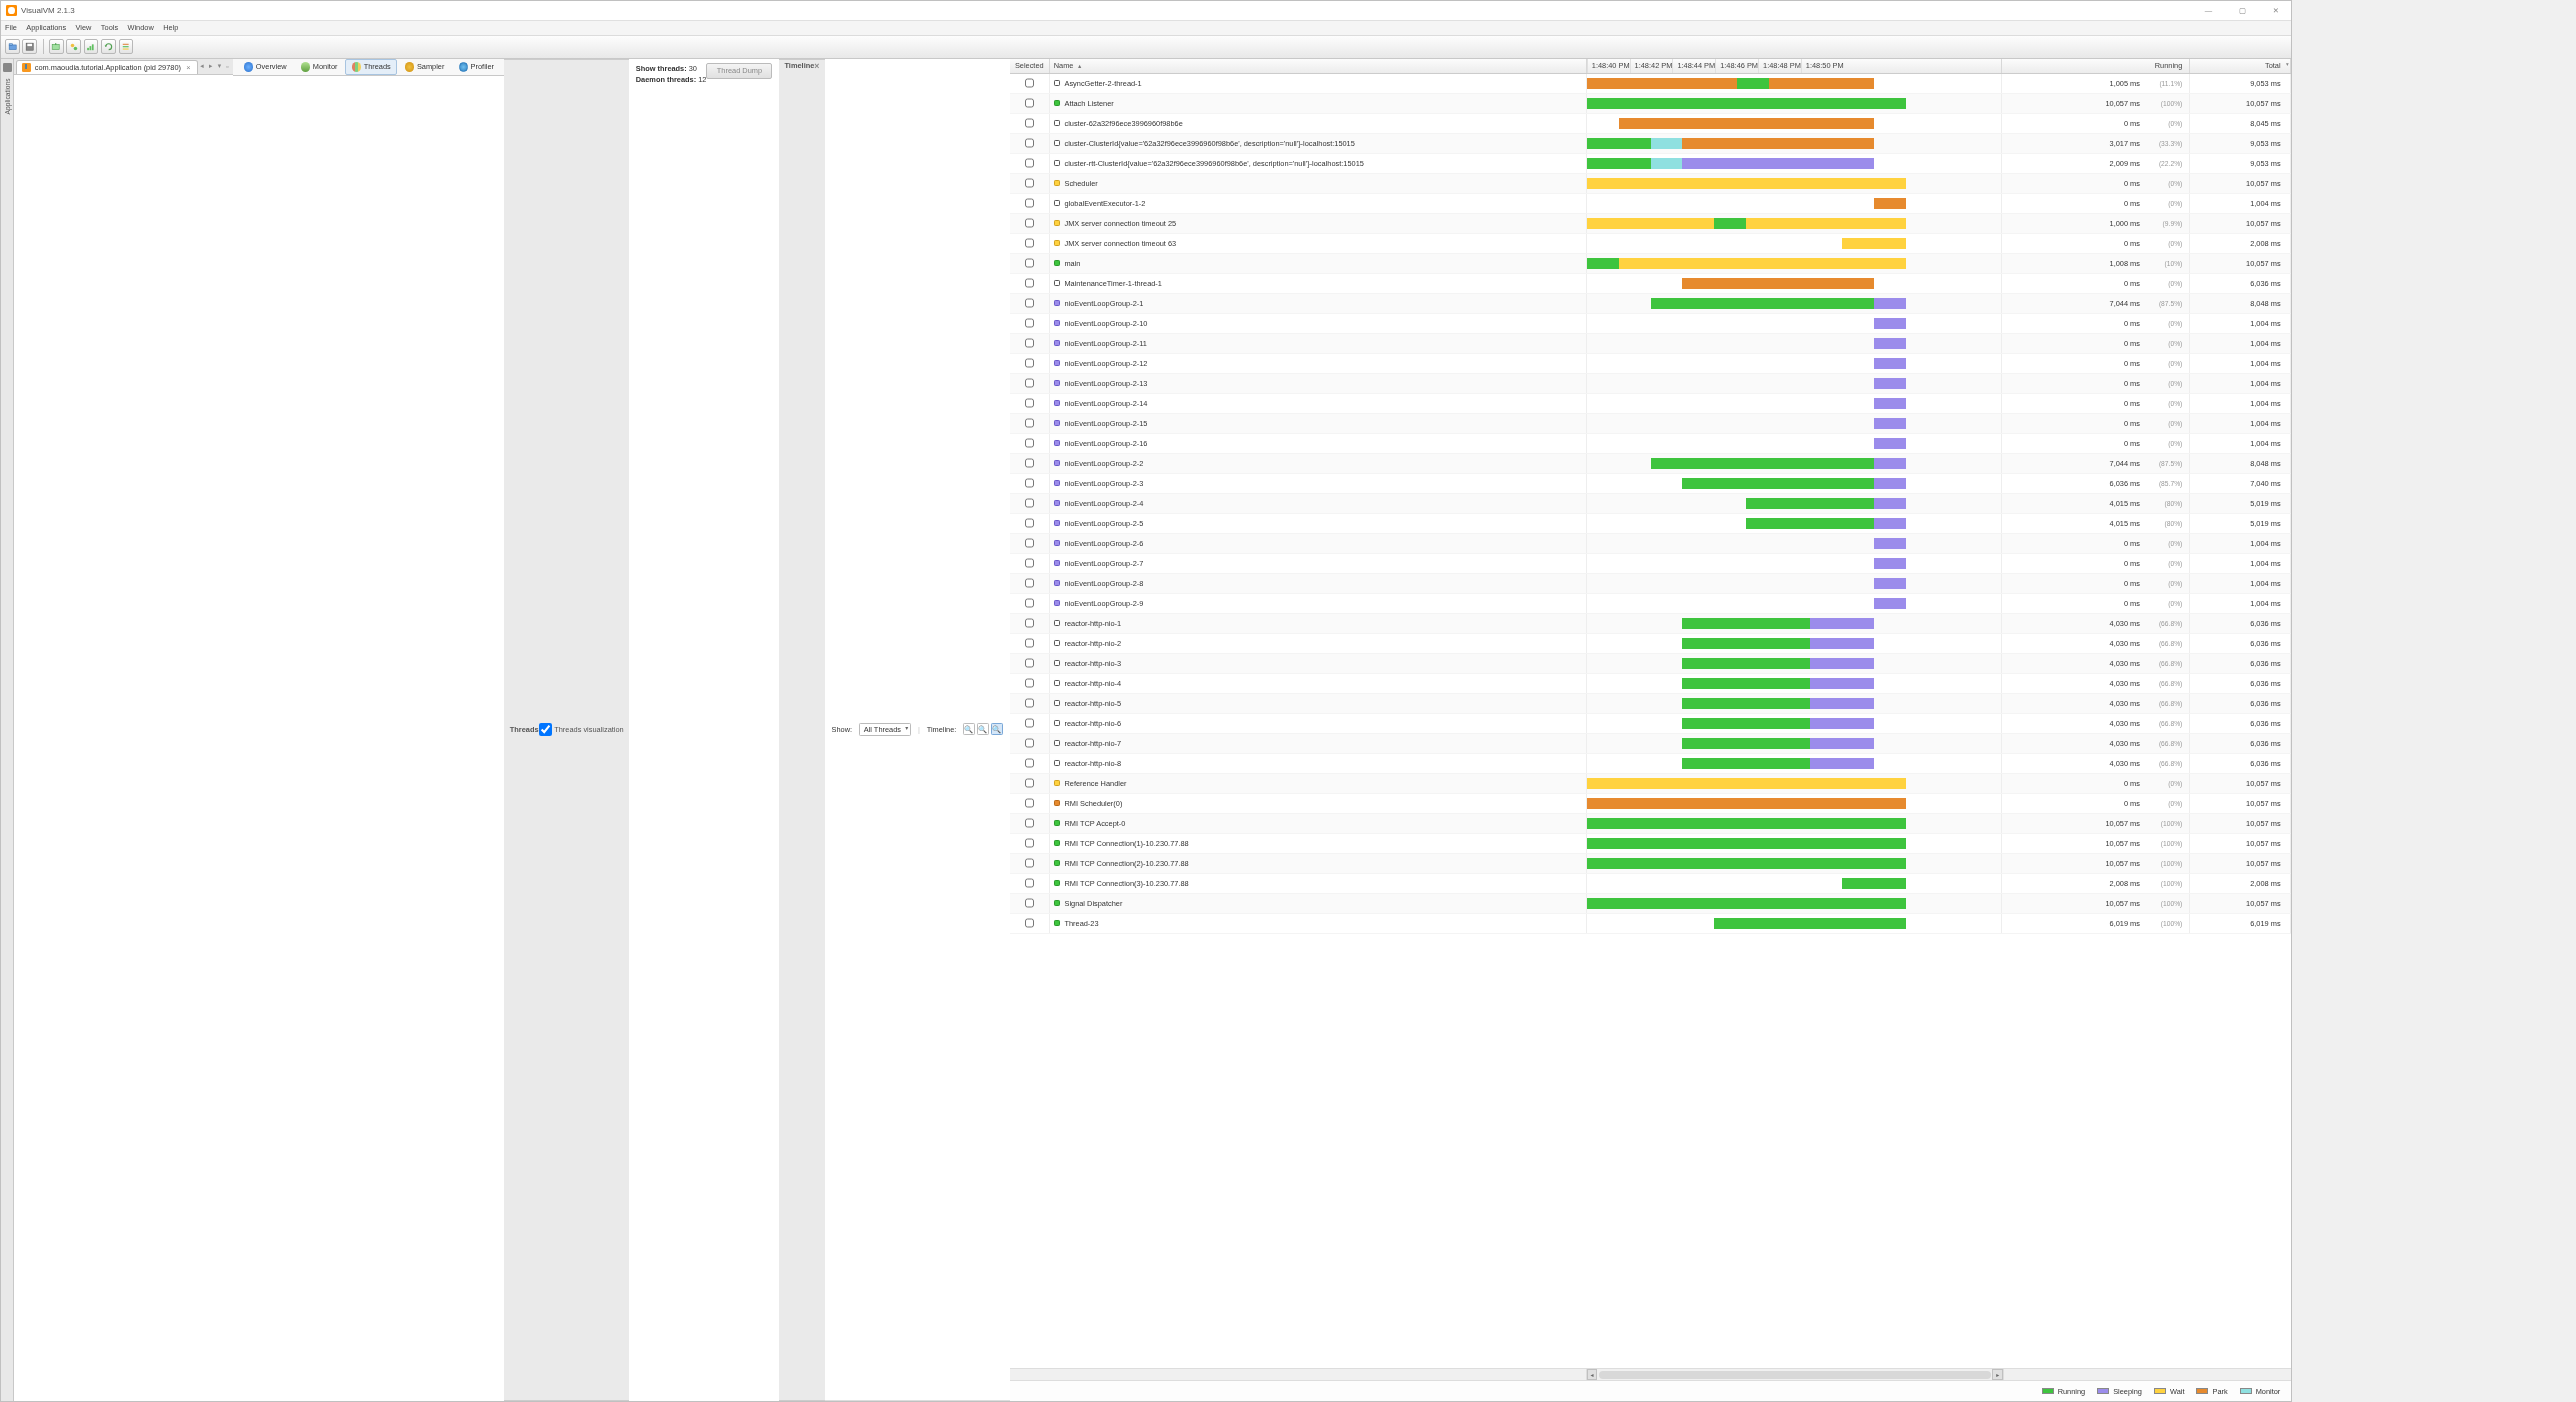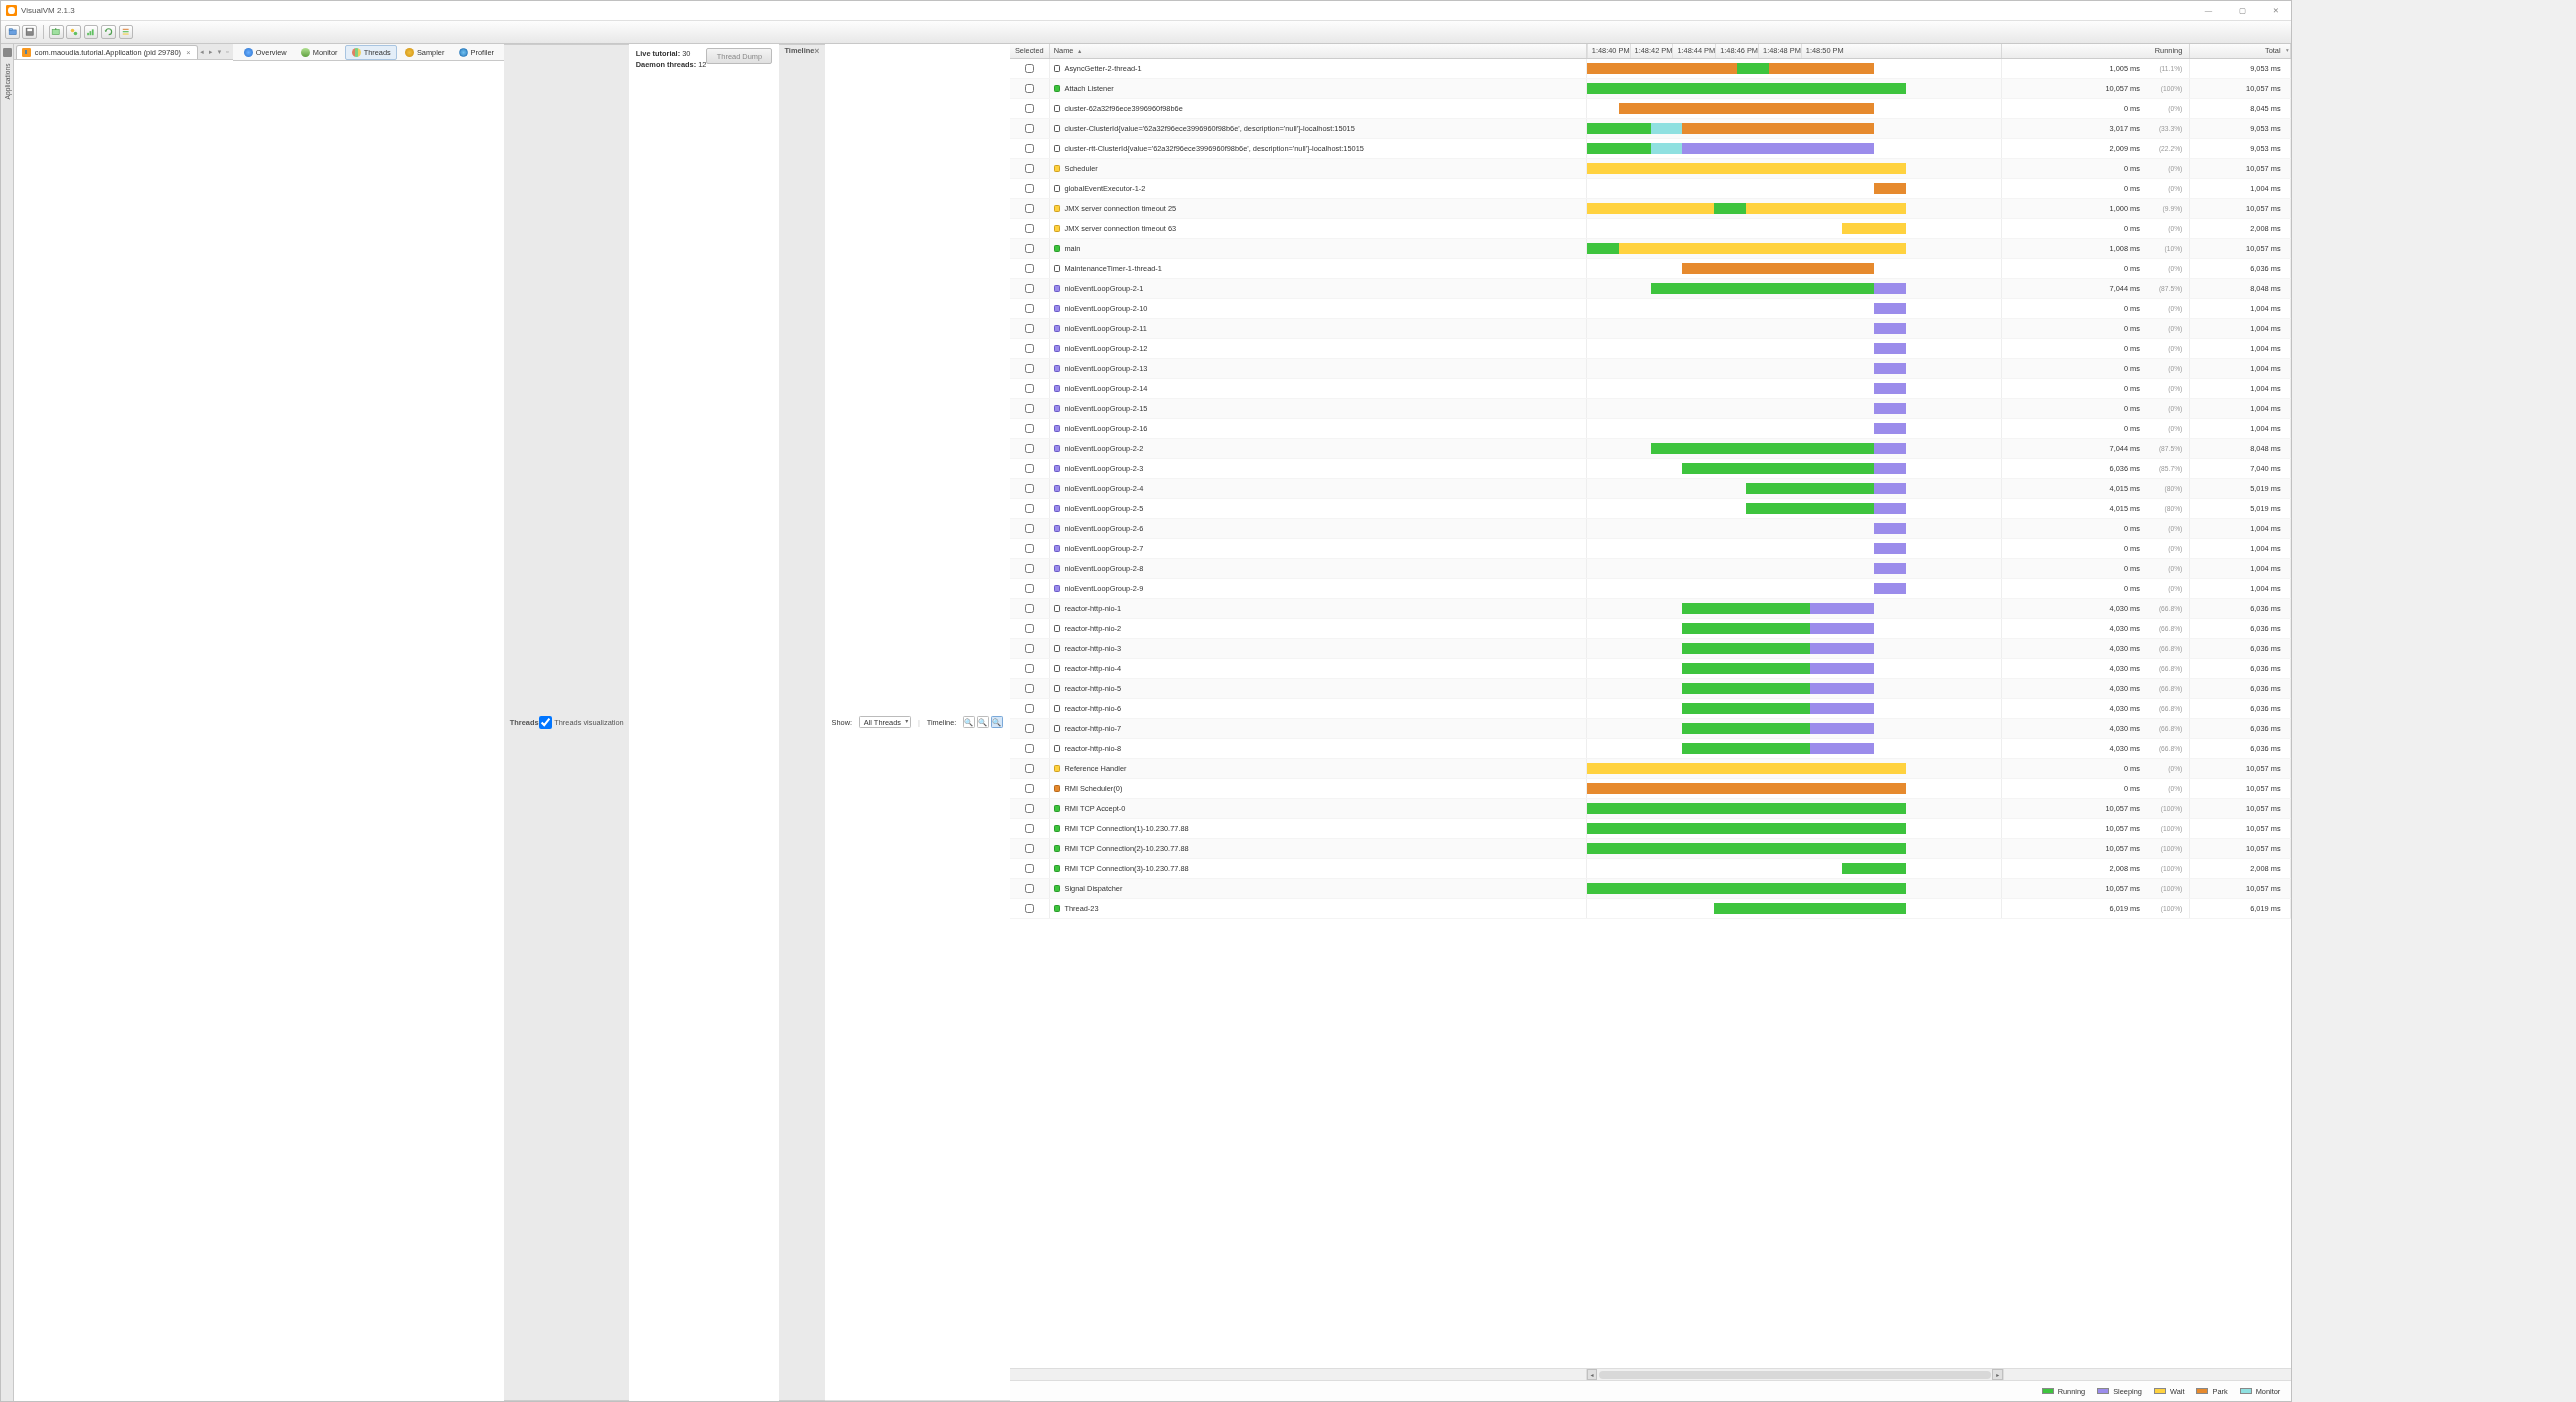--- a/index.html
+++ b/index.html
@@ -113,20 +113,28 @@
   <div class="titlebar">
     <span class="icon"></span>
     <span class="title">VisualVM 2.1.3</span>
     <div class="win-controls">
       <span>—</span>
       <span>▢</span>
       <span>✕</span>
     </div>
   </div>
 
+  <div class="menubar">
+    <span>File</span>
+    <span>Applications</span>
+    <span>View</span>
+    <span>Tools</span>
+    <span>Window</span>
+    <span>Help</span>
+  </div>
 
   <div class="toolbar">
     <span class="tb-btn">
         <svg viewBox="0 0 16 16">
           <rect x="2" y="5" width="12" height="8" fill="#6aa0e0" stroke="#3a70b0"></rect>
           <rect x="2" y="3" width="6" height="3" fill="#88b8e8" stroke="#3a70b0"></rect>
         </svg>
       </span>
     <span class="tb-btn">
         <svg viewBox="0 0 16 16">
@@ -219,21 +227,21 @@
       <div class="section-title">
         <span>Threads</span>
         <label class="threads-viz">
           <input type="checkbox" checked="" style="">
           <span>Threads visualization</span>
         </label>
       </div>
 
       <div class="threads-info">
         <div class="stats-left">
-          <div><b>Live tutorial:</b> <span>30</span></div>
+          <div><b>Show threads:</b> <span>30</span></div>
           <div><b>Daemon threads:</b> <span>12</span></div>
         </div>
         <button class="thread-dump-btn">Thread Dump</button>
       </div>
 
       <div class="timeline-bar">
         <span>Timeline</span>
         <span class="tl-close">×</span>
       </div>
 

